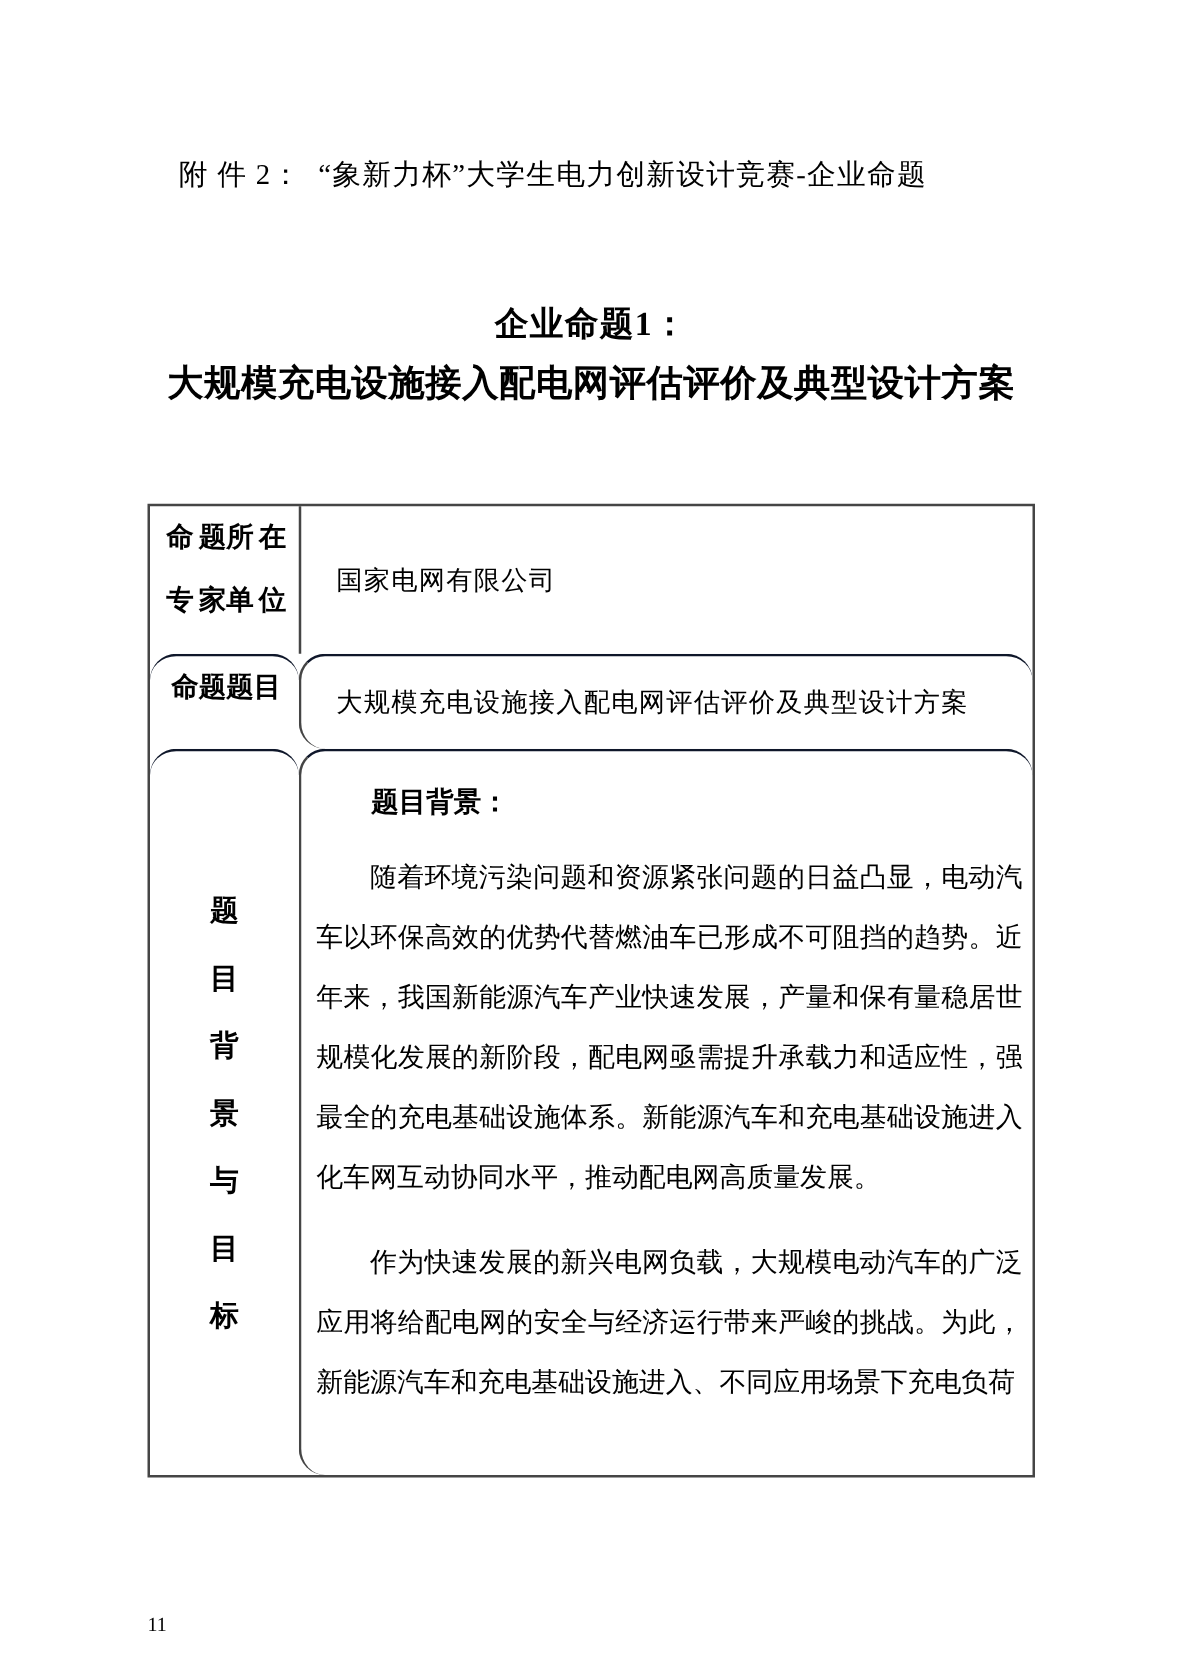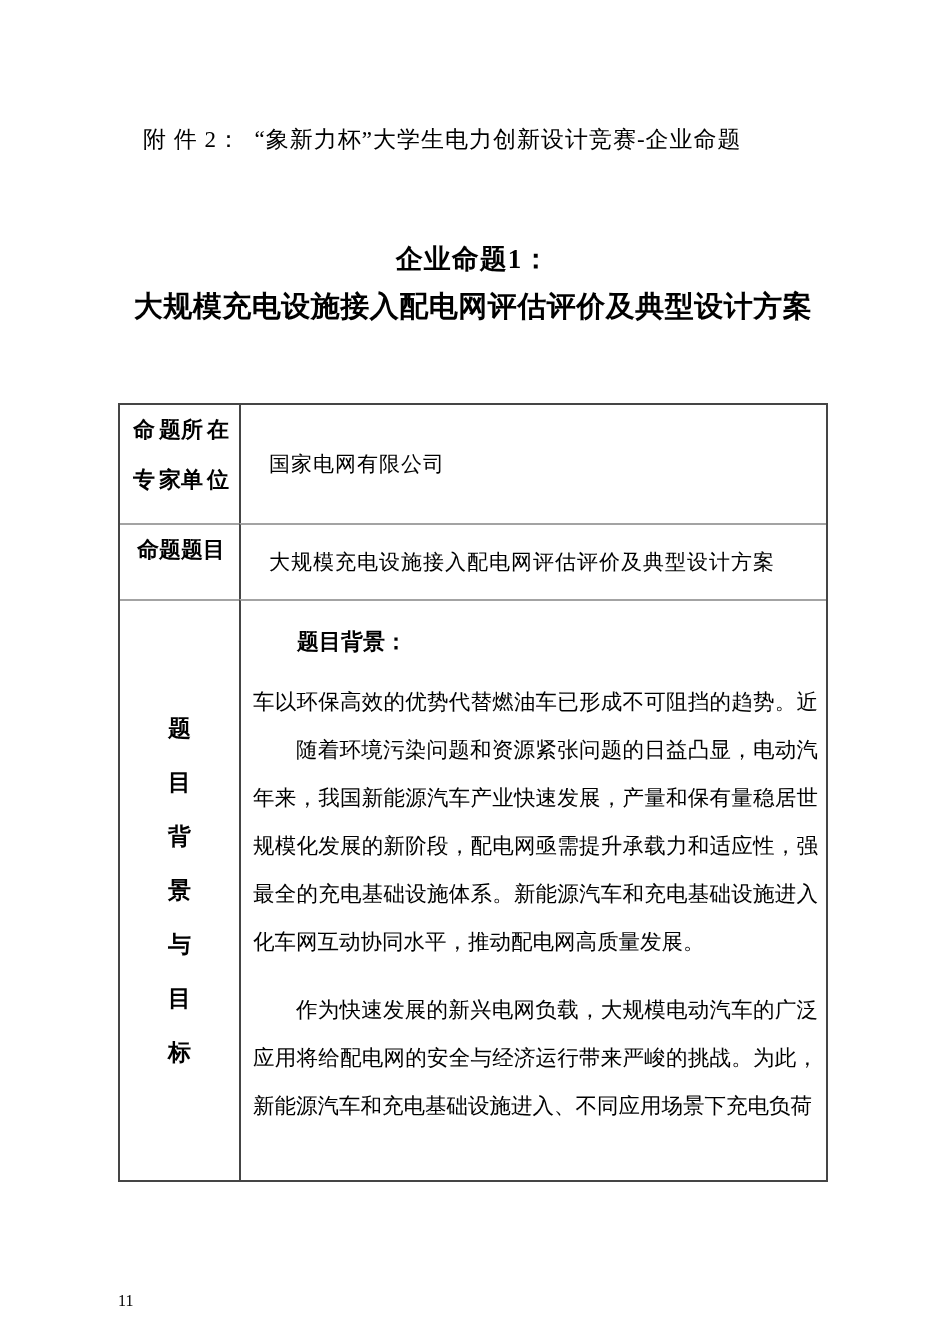--- a/index.html
+++ b/index.html
@@ -47,21 +47,21 @@
     top: 403px;
     width: 710px;
     height: 779px;
     border: 2px solid #454545;
     display: grid;
     grid-template-columns: 119px 1fr;
     grid-template-rows: 118px 76px 1fr;
   }
   .cell { min-width: 0; }
   .cell.col2 { border-left: 2px solid #454545; }
-  .cell.rowline { border-top: 2px solid #a3a3a3; }
+  .cell.rowline { border-top: 2px solid #0f172a; border-radius: 21px; }
   .label-cell {
     display: flex;
     flex-direction: row;
     justify-content: center;
     padding: 0 10px 0 13px;
     font-weight: bold;
     font-size: 22px;
   }
   .lab-line {
     line-height: 50px;
@@ -158,23 +158,23 @@
         <div class="vchar">与</div>
 
         <div class="vchar">目</div>
 
         <div class="vchar last-line">标</div>
       </div>
     <div class="cell rowline col2 content-cell">
       <div class="section-heading">题目背景：</div>
       <div class="para">
 
+          <div class="jline first-line">随着环境污染问题和资源紧张问题的日益凸显，电动汽</div>
+
           <div class="jline">车以环保高效的优势代替燃油车已形成不可阻挡的趋势。近</div>
-
-          <div class="jline first-line">随着环境污染问题和资源紧张问题的日益凸显，电动汽</div>
 
           <div class="jline">年来，我国新能源汽车产业快速发展，产量和保有量稳居世</div>
 
 
           <div class="jline">规模化发展的新阶段，配电网亟需提升承载力和适应性，强</div>
 
           <div class="jline">最全的充电基础设施体系。新能源汽车和充电基础设施进入</div>
 
           <div class="jline last-line">化车网互动协同水平，推动配电网高质量发展。</div>
         </div>

